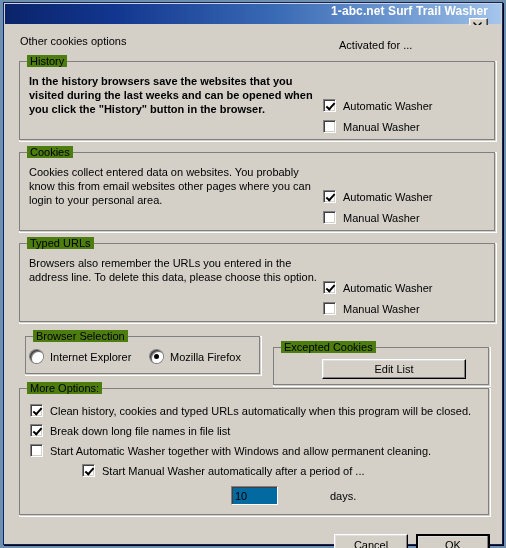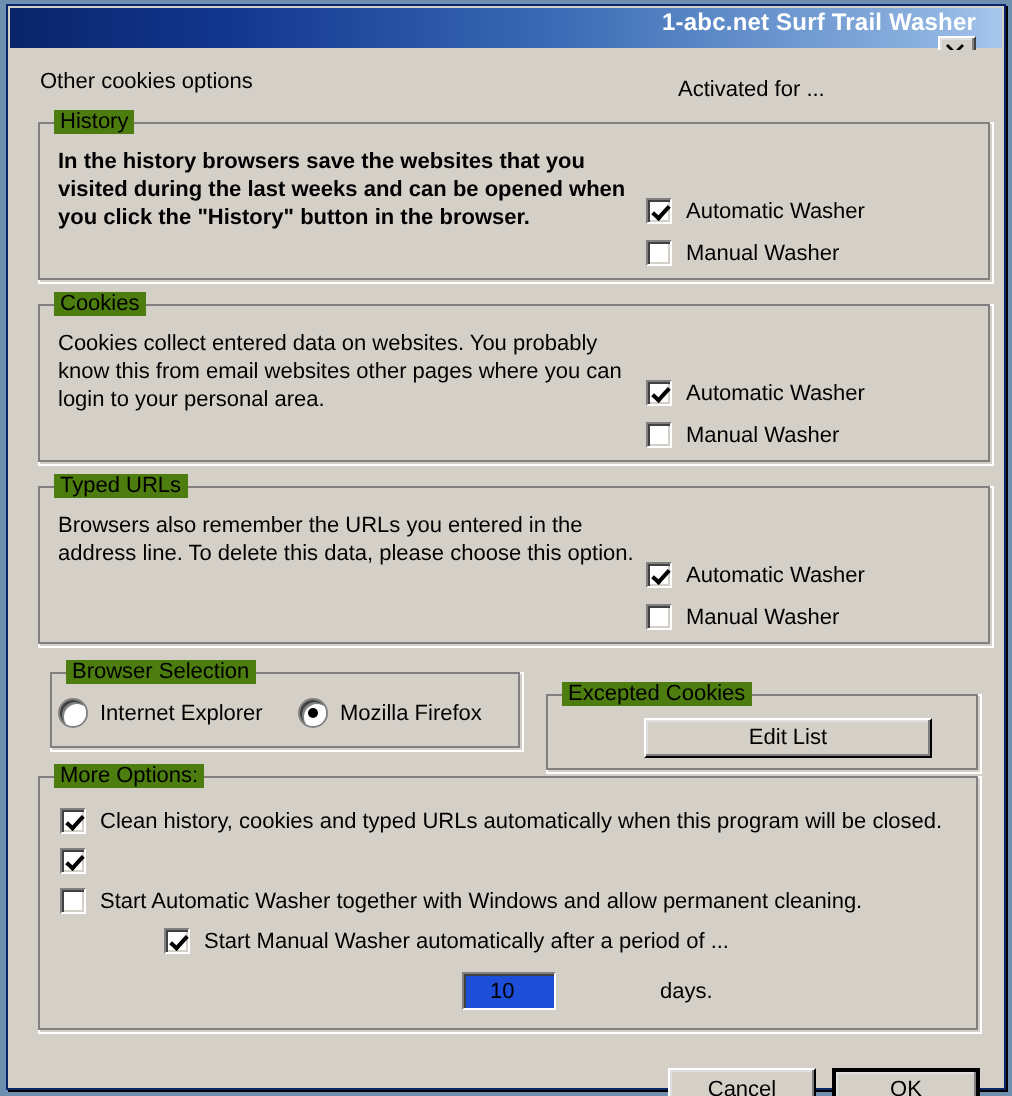--- a/index.html
+++ b/index.html
@@ -201,30 +201,30 @@
     position: absolute;
   }
   .btn.default {
     border: 2px solid #000;
     box-shadow: inset -1px -1px 0 #808080, inset 1px 1px 0 #dfdfdf;
   }
 
   
   .tinput {
     position: absolute;
-    background: #1d4ed8;
+    background: #0369a1;
     border-top: 1px solid #808080;
     border-left: 1px solid #808080;
     border-right: 1px solid #fff;
     border-bottom: 1px solid #fff;
     box-shadow: inset 1px 1px 0 #404040;
     box-sizing: border-box;
     font-family: "Liberation Sans", sans-serif;
     font-size: 11px;
-    padding: 2px 13px;
+    padding: 2px 3px;
     color: #000;
     outline: none;
   }
 
   .plain { position: absolute; font-size: 11px; white-space: nowrap; }
 </style>
 </head>
 <body>
 
 <div class="desktop"></div>
@@ -315,20 +315,21 @@
 
     <div class="group" style="left:14px; top:363px; width:472px; height:129px;">
       <span class="legend">More Options:</span>
       <div class="gbody">
         <div class="cb-row" style="left:10px; top:15px;">
           <span class="cbox checked"></span>
           <span>Clean history, cookies and typed URLs automatically when this program will be closed.</span>
         </div>
         <div class="cb-row" style="left:10px; top:35px;">
           <span class="cbox checked"></span>
+          <span>Break down long file names in file list</span>
         </div>
         <div class="cb-row" style="left:10px; top:55px;">
           <span class="cbox"></span>
           <span>Start Automatic Washer together with Windows and allow permanent cleaning.</span>
         </div>
         <div class="cb-row" style="left:26px; top:75px;padding-left:36px;">
           <span class="cbox checked"></span>
           <span>Start Manual Washer automatically after a period of ...</span>
         </div>
         <input class="tinput" style="left: 211px; top: 97px; width: 47px; height: 19px;" value="10">

